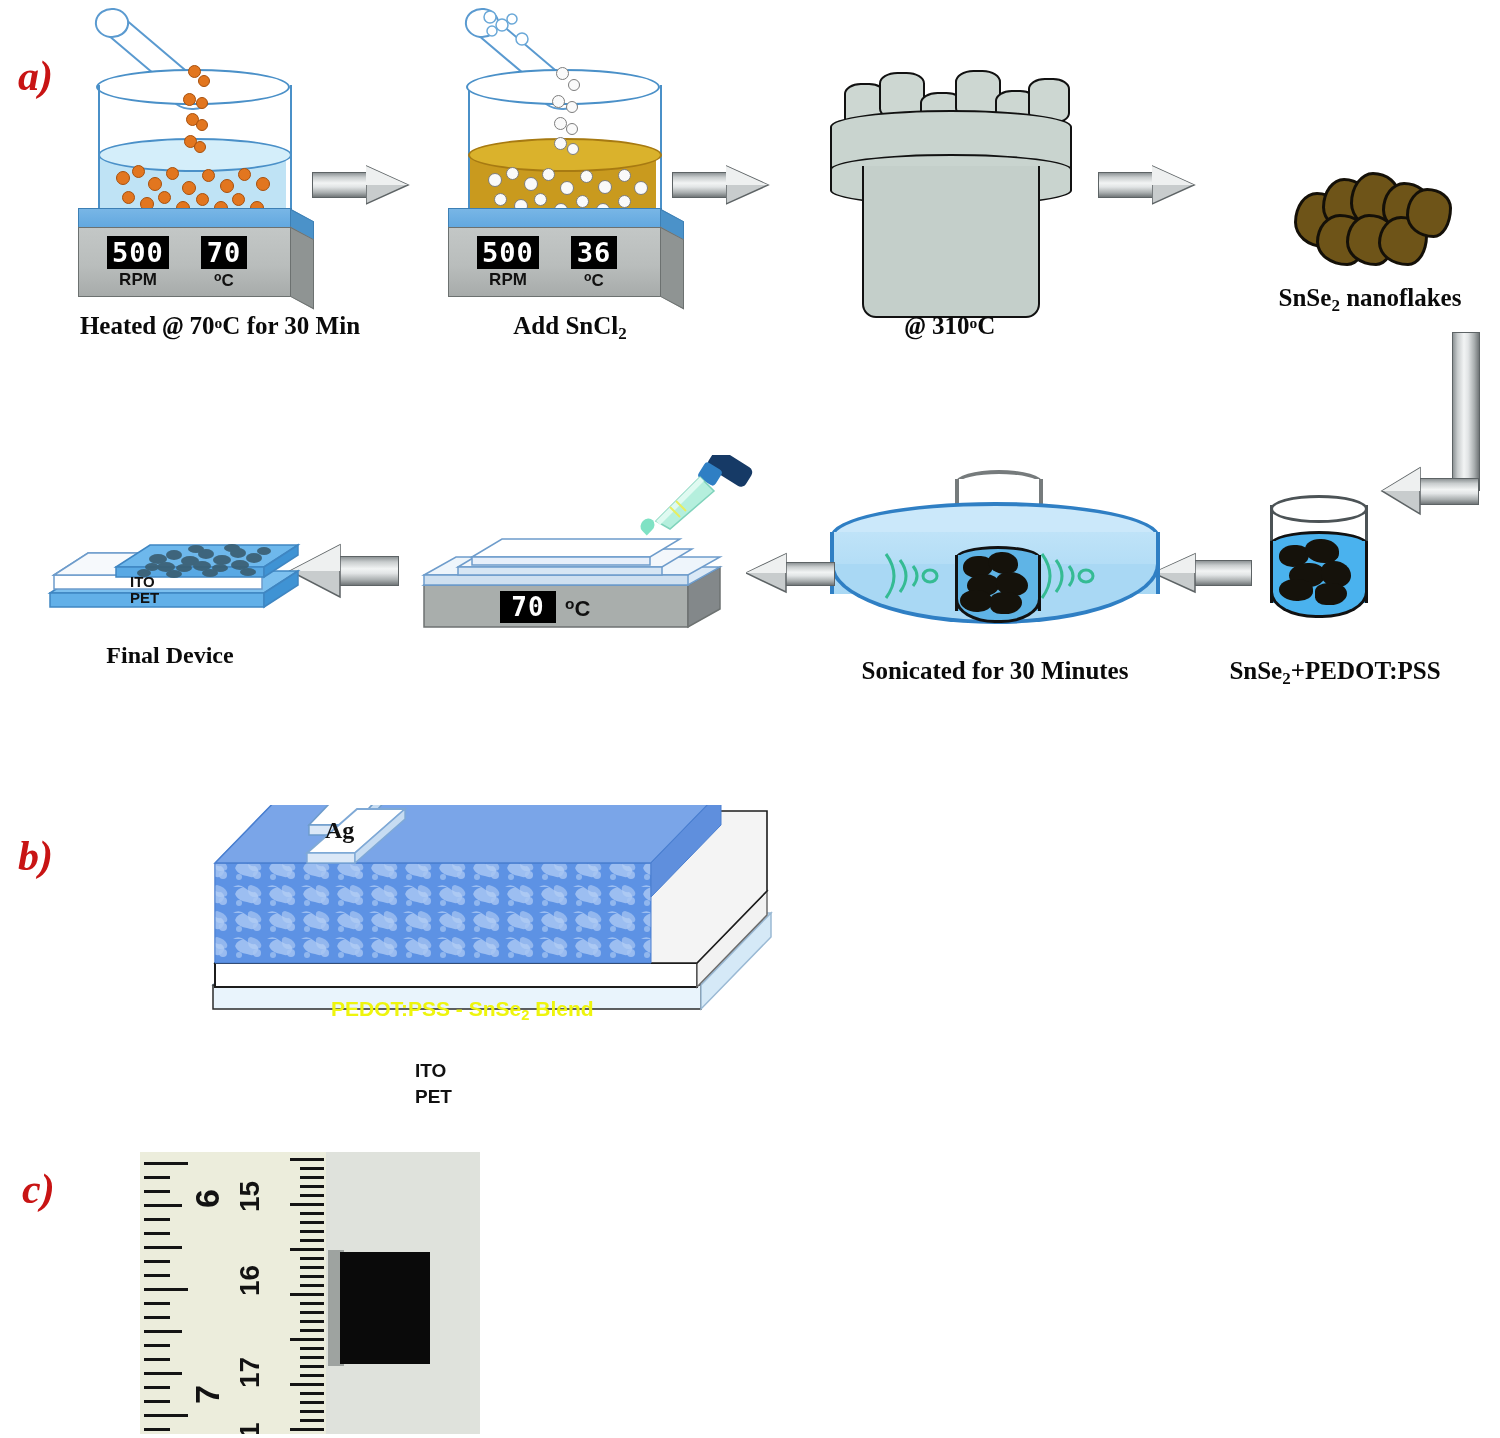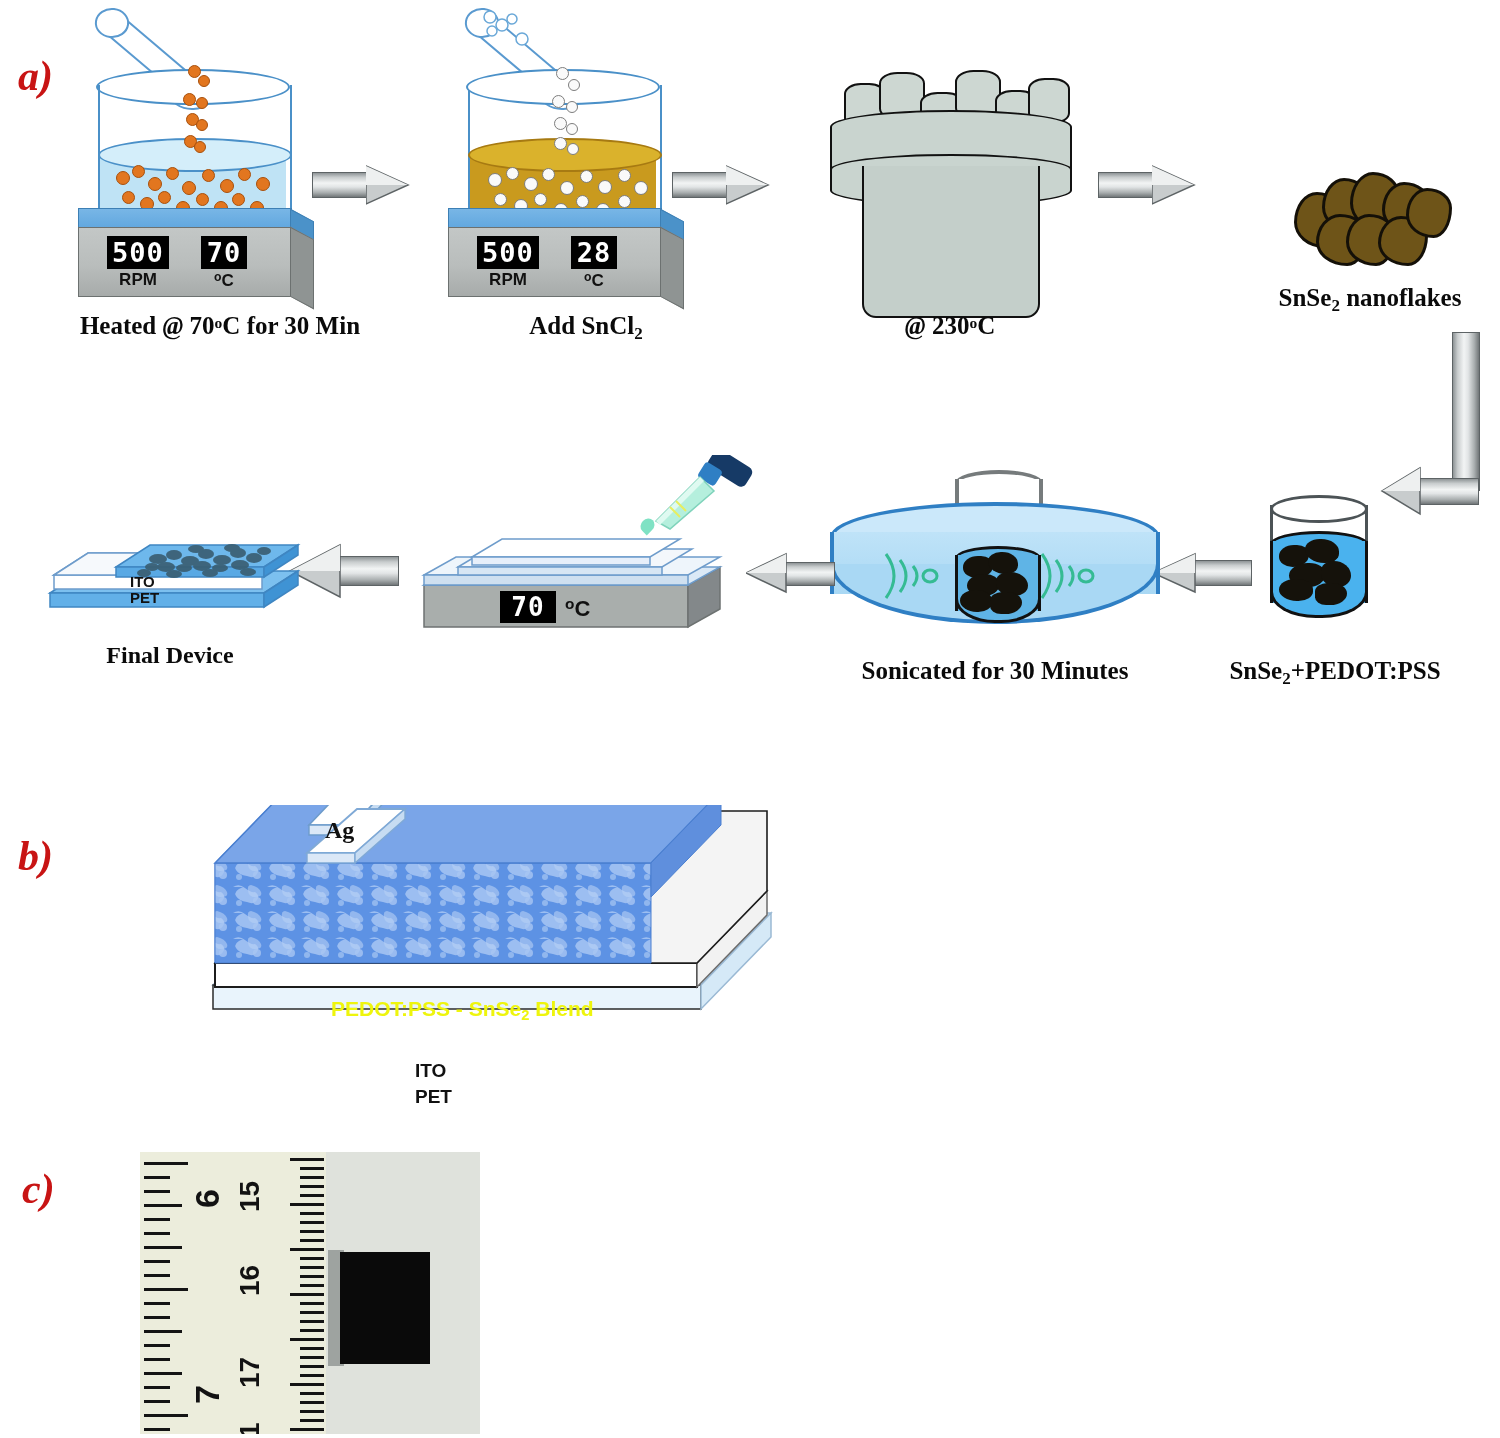--- a/index.html
+++ b/index.html
@@ -241,26 +241,26 @@
   <div class="hp-top-side" style="left:220px;top:210px;width:22px;height:20px;transform:skewY(28deg);"></div>
   <div class="hp-body" style="left:8px;top:222px;width:212px;height:68px;"></div>
   <div class="hp-side" style="left:220px;top:228px;width:22px;height:68px;transform:skewY(28deg);"></div>
 
   <div class="lcd" style="left:37px;top:231px;width:62px;height:33px;font-size:27px;">
       <span>500</span>
     </div>
   <div class="lcd-label" style="left:37px;top:265px;width:62px;"><span>RPM</span></div>
 
   <div class="lcd" style="left:131px;top:231px;width:46px;height:33px;font-size:27px;">
-      <span>28</span>
+      <span>36</span>
     </div>
   <div class="lcd-label" style="left:131px;top:265px;width:46px;"><sup>o</sup><span>C</span></div>
 </div>
 
-<div class="abs caption" style="left:436px;top:310px;width:300px;">
+<div class="abs caption" style="left:420px;top:310px;width:300px;">
   <div><span>Add SnCl</span><sub>2</sub></div>
 </div>
 
 <div class="abs" style="left:672px;top:160px;width:96px;height:50px;">
   <div class="arrow-shaft" style="left:0;top:12px;width:58px;height:24px;border-right:none;"></div>
   <svg style="position:absolute;left:54px;top:2px;" width="44" height="46" viewBox="0 0 44 46">
     <polygon points="0,4 42,23 0,42" fill="#c8cccd" stroke="#5d6365" stroke-width="1.5"></polygon>
     <polygon points="0,4 42,23 0,23" fill="#eef0f0"></polygon>
   </svg>
 </div>
@@ -276,21 +276,21 @@
 
   <div class="ac-cap" style="left:10px;top:60px;width:238px;height:52px;"></div>
   <div class="abs" style="left:10px;top:84px;width:238px;height:44px;background:#c9d4cf;border-left:2px solid #111;border-right:2px solid #111;"></div>
   <div class="ac-cap" style="left:10px;top:104px;width:238px;height:48px;"></div>
 
   <div class="ac-body" style="left:42px;top:122px;width:174px;height:142px;"></div>
   <div class="abs" style="left:42px;top:116px;width:174px;height:16px;background:#c4cfca;border-left:2px solid #111;border-right:2px solid #111;"></div>
 </div>
 
 <div class="abs caption" style="left:770px;top:310px;width:360px;">
-  <div><span class="at">@</span><span> 230</span><sup>o</sup><span>C</span></div>
+  <div><span class="at">@</span><span> 310</span><sup>o</sup><span>C</span></div>
 </div>
 
 <div class="abs" style="left:1098px;top:160px;width:96px;height:50px;">
   <div class="arrow-shaft" style="left:0;top:12px;width:58px;height:24px;border-right:none;"></div>
   <svg style="position:absolute;left:54px;top:2px;" width="44" height="46" viewBox="0 0 44 46">
     <polygon points="0,4 42,23 0,42" fill="#c8cccd" stroke="#5d6365" stroke-width="1.5"></polygon>
     <polygon points="0,4 42,23 0,23" fill="#eef0f0"></polygon>
   </svg>
 </div>
 

